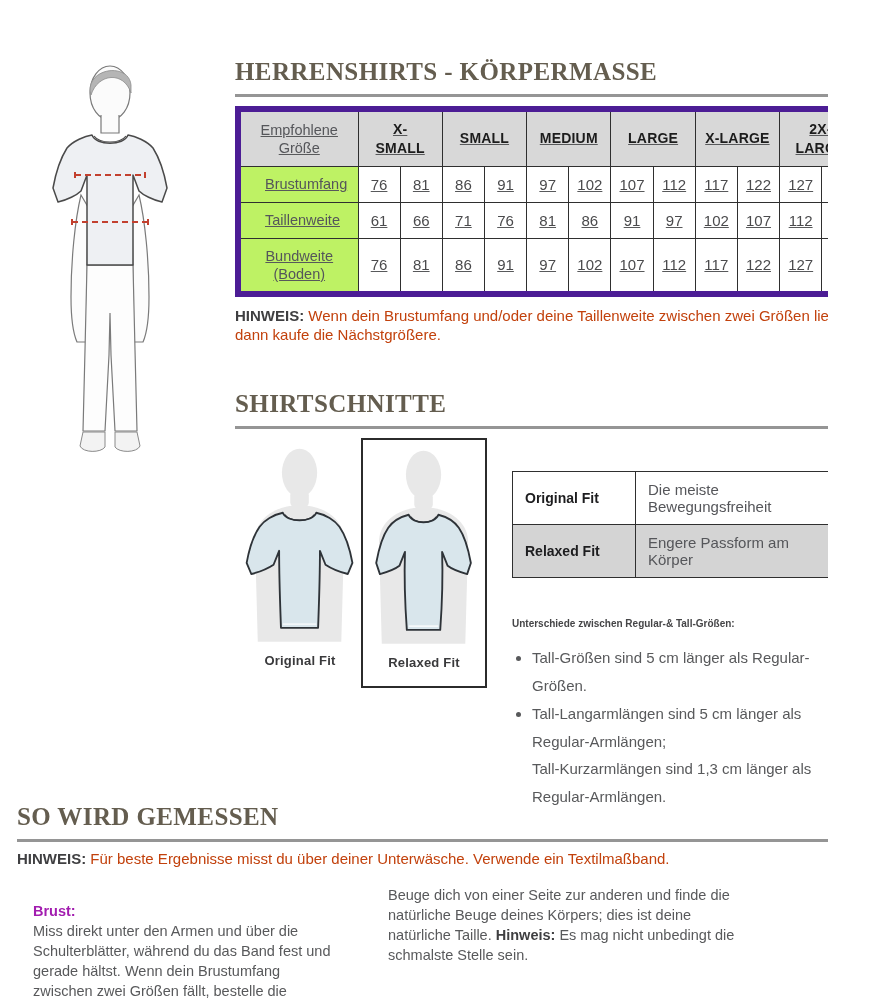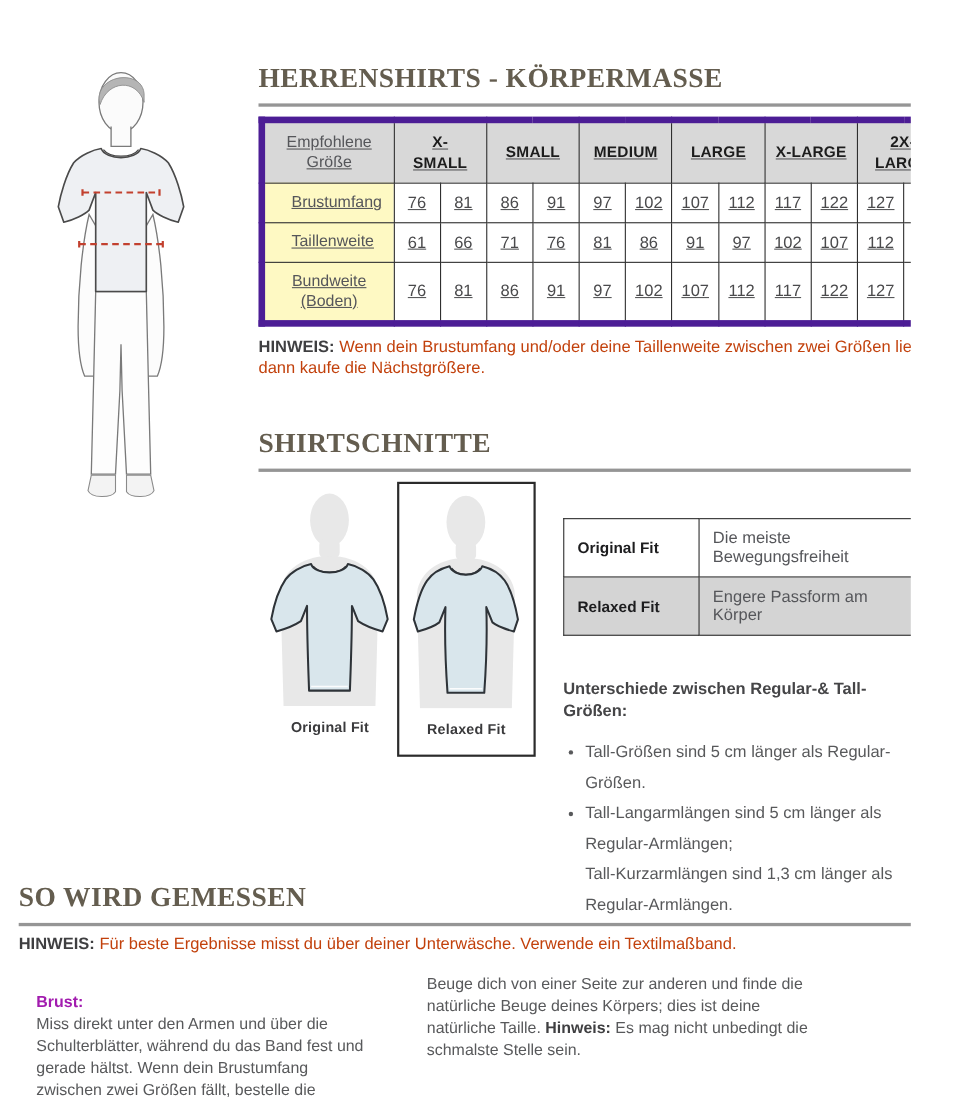--- a/index.html
+++ b/index.html
@@ -29,21 +29,21 @@
   th.corner {
     background:#d8d8d8; font-weight:normal; font-size:14.5px; color:#55565a;
     text-align:right; padding:8px 8px; line-height:1.25;
   }
   th.size-h {
     background:#d8d8d8; color:#1c1c1c; font-size:14px; font-weight:bold;
     letter-spacing:0.2px; white-space:pre-line; line-height:1.35;
     border-left:2px solid #2f2f2f; border-bottom:2px solid #2f2f2f; padding:8px 2px;
   }
   td.row-label {
-    background:#fef9c3; text-align:right; font-size:14.5px; color:#55565a;
+    background:#bef264; text-align:right; font-size:14.5px; color:#55565a;
     padding:8px 24px; line-height:1.25;
   }
   td.num { font-size:15px; color:#4a4a4c; padding:9px 0; background:#fff;margin-top:25px; }
   td.pair-start { border-left:2px solid #2f2f2f; }
 
   .note { margin-top:9px; font-size:15px; line-height:1.28; }
   .note .note-label { font-weight:bold; font-style:normal; color:#3f3f41; }
   .note .note-text { color:#c2410c; }
 
   
@@ -59,21 +59,21 @@
     font-size:13px; font-weight:bold; color:#3a3a3c; letter-spacing:0.2px;
   }
   .fig-left { margin-left:4px; }
   .cuts-right { margin-left:25px; padding-top:33px; width:340px; }
   table.fit-table { border-collapse:collapse; border:1px solid #2f2f2f; width:338px; }
   table.fit-table td { border:1px solid #2f2f2f; padding:9px 12px; }
   td.fit-name { width:98px; font-size:14px; font-weight:bold; color:#1d1d1f; }
   td.fit-desc { font-size:15px; color:#55565a; }
   tr.alt td { background:#d4d4d4; }
   .diff-heading {
-    margin-top:39px; width:332px; font-size:15px; font-weight:bold;
+    margin-top:39px; width:332px; font-size:10px; font-weight:bold;
     color:#454547; line-height:1.3;
   }
   ul.diff-list { margin:14px 0 12px 0; padding-left:20px; width:330px; }
   ul.diff-list li {
     font-size:15px; color:#58595b; line-height:1.85; white-space:pre-line;
     margin:0;
   }
 
   
   .measure-section { position:absolute; left:17px; top:803px; width:850px; }

